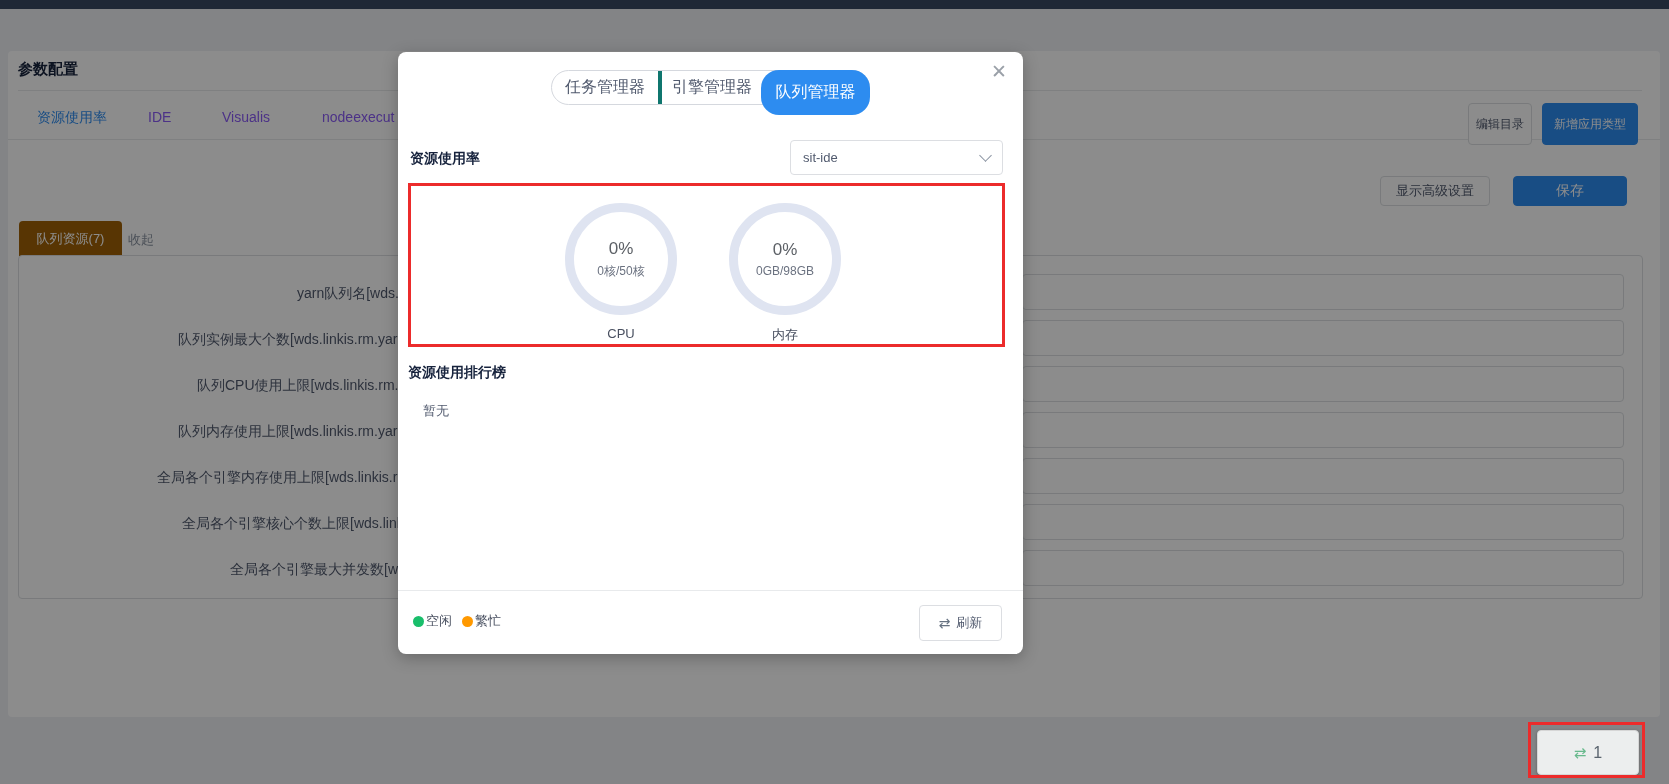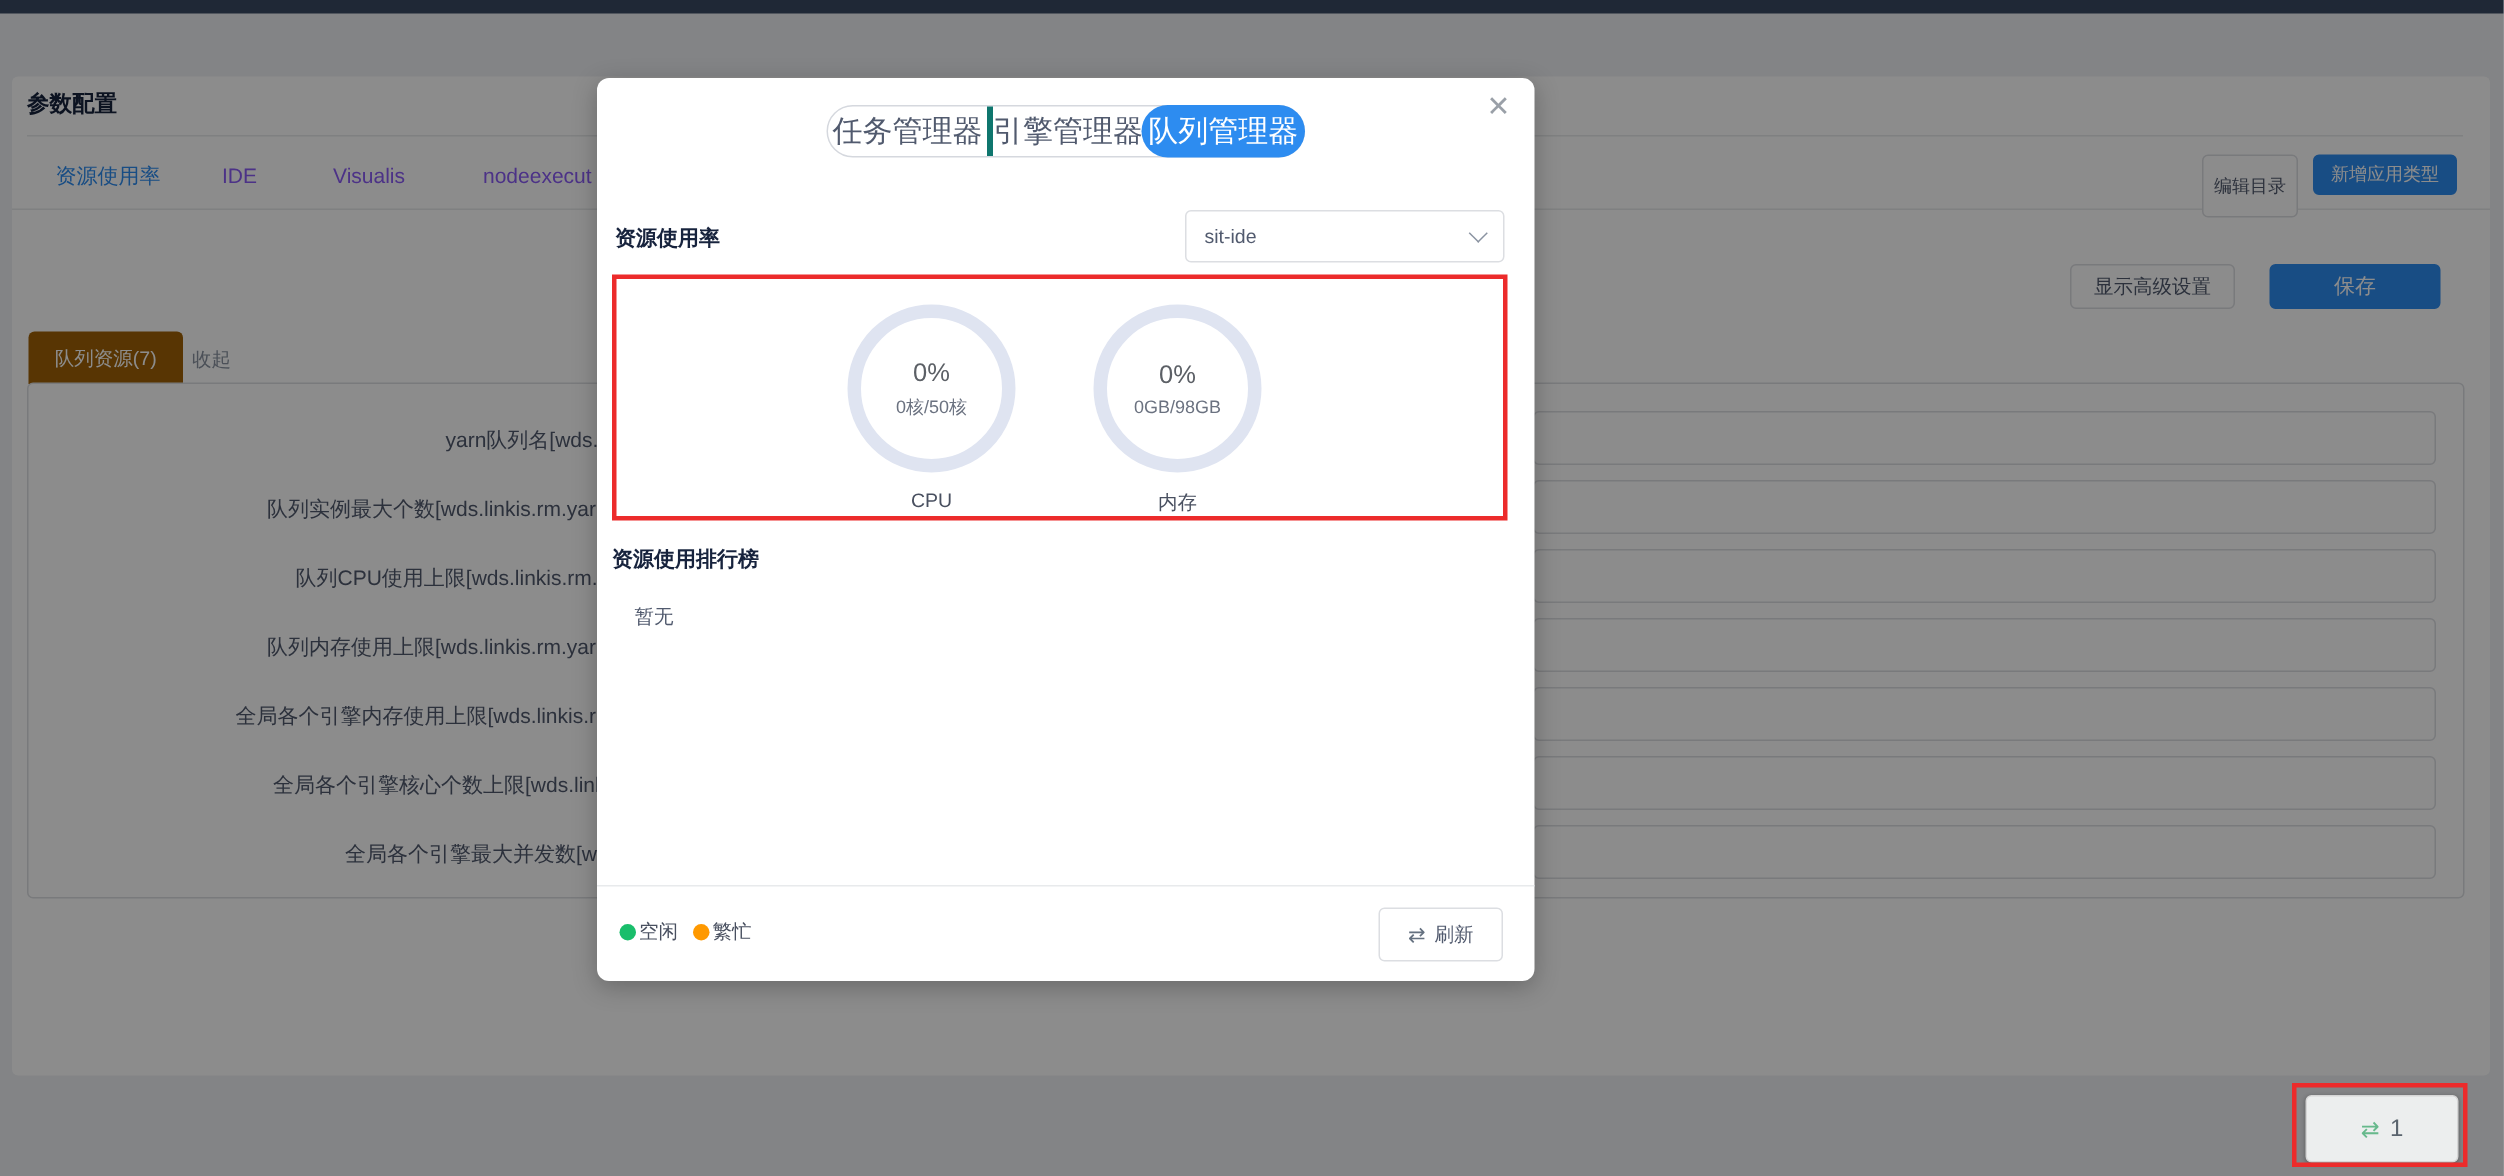--- a/index.html
+++ b/index.html
@@ -17,45 +17,45 @@
   .page-title{left:18px;top:60px;font-size:15px;font-weight:bold;color:#17233d;}
   .hdiv{height:1px;background:#e8eaec;}
   .div1{left:18px;top:90px;width:1624px;}
   .div2{left:8px;top:139px;width:1652px;}
   .ptab{top:109px;font-size:14px;color:#8b5cf6;cursor:pointer;}
   .ptab.active{color:#2d8cf0;}
   .btn{box-sizing:border-box;display:flex;align-items:center;justify-content:center;
        background:#fff;border:1px solid #dcdee2;border-radius:4px;color:#515a6e;cursor:pointer;}
   .btn-primary{background:#2d8cf0;border-color:#2d8cf0;color:#fff;}
   .btn-editdir{left:1453px;top:103px;width:64px;height:42px;font-size:12px;margin-left:15px;}
-  .btn-addapp{left:1542px;top:103px;width:96px;height:27px;font-size:12px;}
+  .btn-addapp{left:1542px;top:103px;width:96px;height:42px;font-size:12px;}
   .btn-adv{left:1380px;top:176px;width:110px;height:30px;font-size:13px;}
   .btn-save{left:1513px;top:176px;width:114px;height:30px;font-size:14px;}
   .queue-tab{left:19px;top:221px;width:103px;height:35px;background:#a16207;color:#fff;
        font-size:13px;border-radius:4px 4px 0 0;display:flex;align-items:center;justify-content:center;}
   .collapse{left:128px;top:231px;font-size:13px;color:#8a93a1;cursor:pointer;}
   .panel{left:18px;top:255px;width:1625px;height:344px;box-sizing:border-box;
        border:1px solid #dcdee2;border-radius:4px;background:#fff;}
   .frm-label{font-size:14px;color:#515a6e;white-space:nowrap;}
   .frm-input{width:602px;height:36px;left:1022px;box-sizing:border-box;background:#fff;
        border:1px solid #dcdee2;border-radius:4px;}
 
   
   .mask{left:0;top:0;width:1669px;height:784px;background:rgba(0,0,0,0.45);z-index:10;}
 
   
   .modal{left:398px;top:52px;width:625px;height:602px;background:#fff;border-radius:8px;
        z-index:30;box-shadow:0 4px 16px rgba(0,0,0,0.25);}
   .modal .close{position:absolute;right:16px;top:10px;font-size:19px;color:#9aa0a8;cursor:pointer;line-height:1;}
   .segs{position:absolute;left:153px;top:18px;height:35px;display:flex;
        border:1px solid #d5d8de;border-radius:18px;box-sizing:border-box;}
-  .seg{display:flex;align-items:center;justify-content:center;font-size:20px;color:#515a6e;
+  .seg{display:flex;align-items:center;justify-content:center;font-size:16px;color:#515a6e;
        cursor:pointer;box-sizing:border-box;}
   .seg-mid{border-left:4px solid #0f766e;}
-  .seg.active{background:#2d8cf0;color:#fff;border-radius:18px;margin:-1px;height:35px;}
+  .seg.active{background:#2d8cf0;color:#fff;border-radius:18px;margin:-1px;height:45px;}
   .m-label{font-weight:bold;font-size:14px;color:#17233d;}
   .sel{position:absolute;left:392px;top:88px;width:213px;height:35px;box-sizing:border-box;
        border:1px solid #dcdee2;border-radius:4px;display:flex;align-items:center;
        padding:0 12px;font-size:13px;color:#515a6e;cursor:pointer;justify-content:space-between;}
   .chev{width:8px;height:8px;border-right:1.5px solid #8a93a1;border-bottom:1.5px solid #8a93a1;
        transform:rotate(45deg);margin-top:-4px;}
   .ann{border:3px solid #ec2b2b;box-sizing:border-box;z-index:40;pointer-events:none;}
   .ann1{left:408px;top:183px;width:597px;height:164px;}
   .gauge{width:112px;height:112px;box-sizing:border-box;border:9px solid #dfe4f1;border-radius:50%;
        display:flex;flex-direction:column;align-items:center;justify-content:center;background:#fff;}

